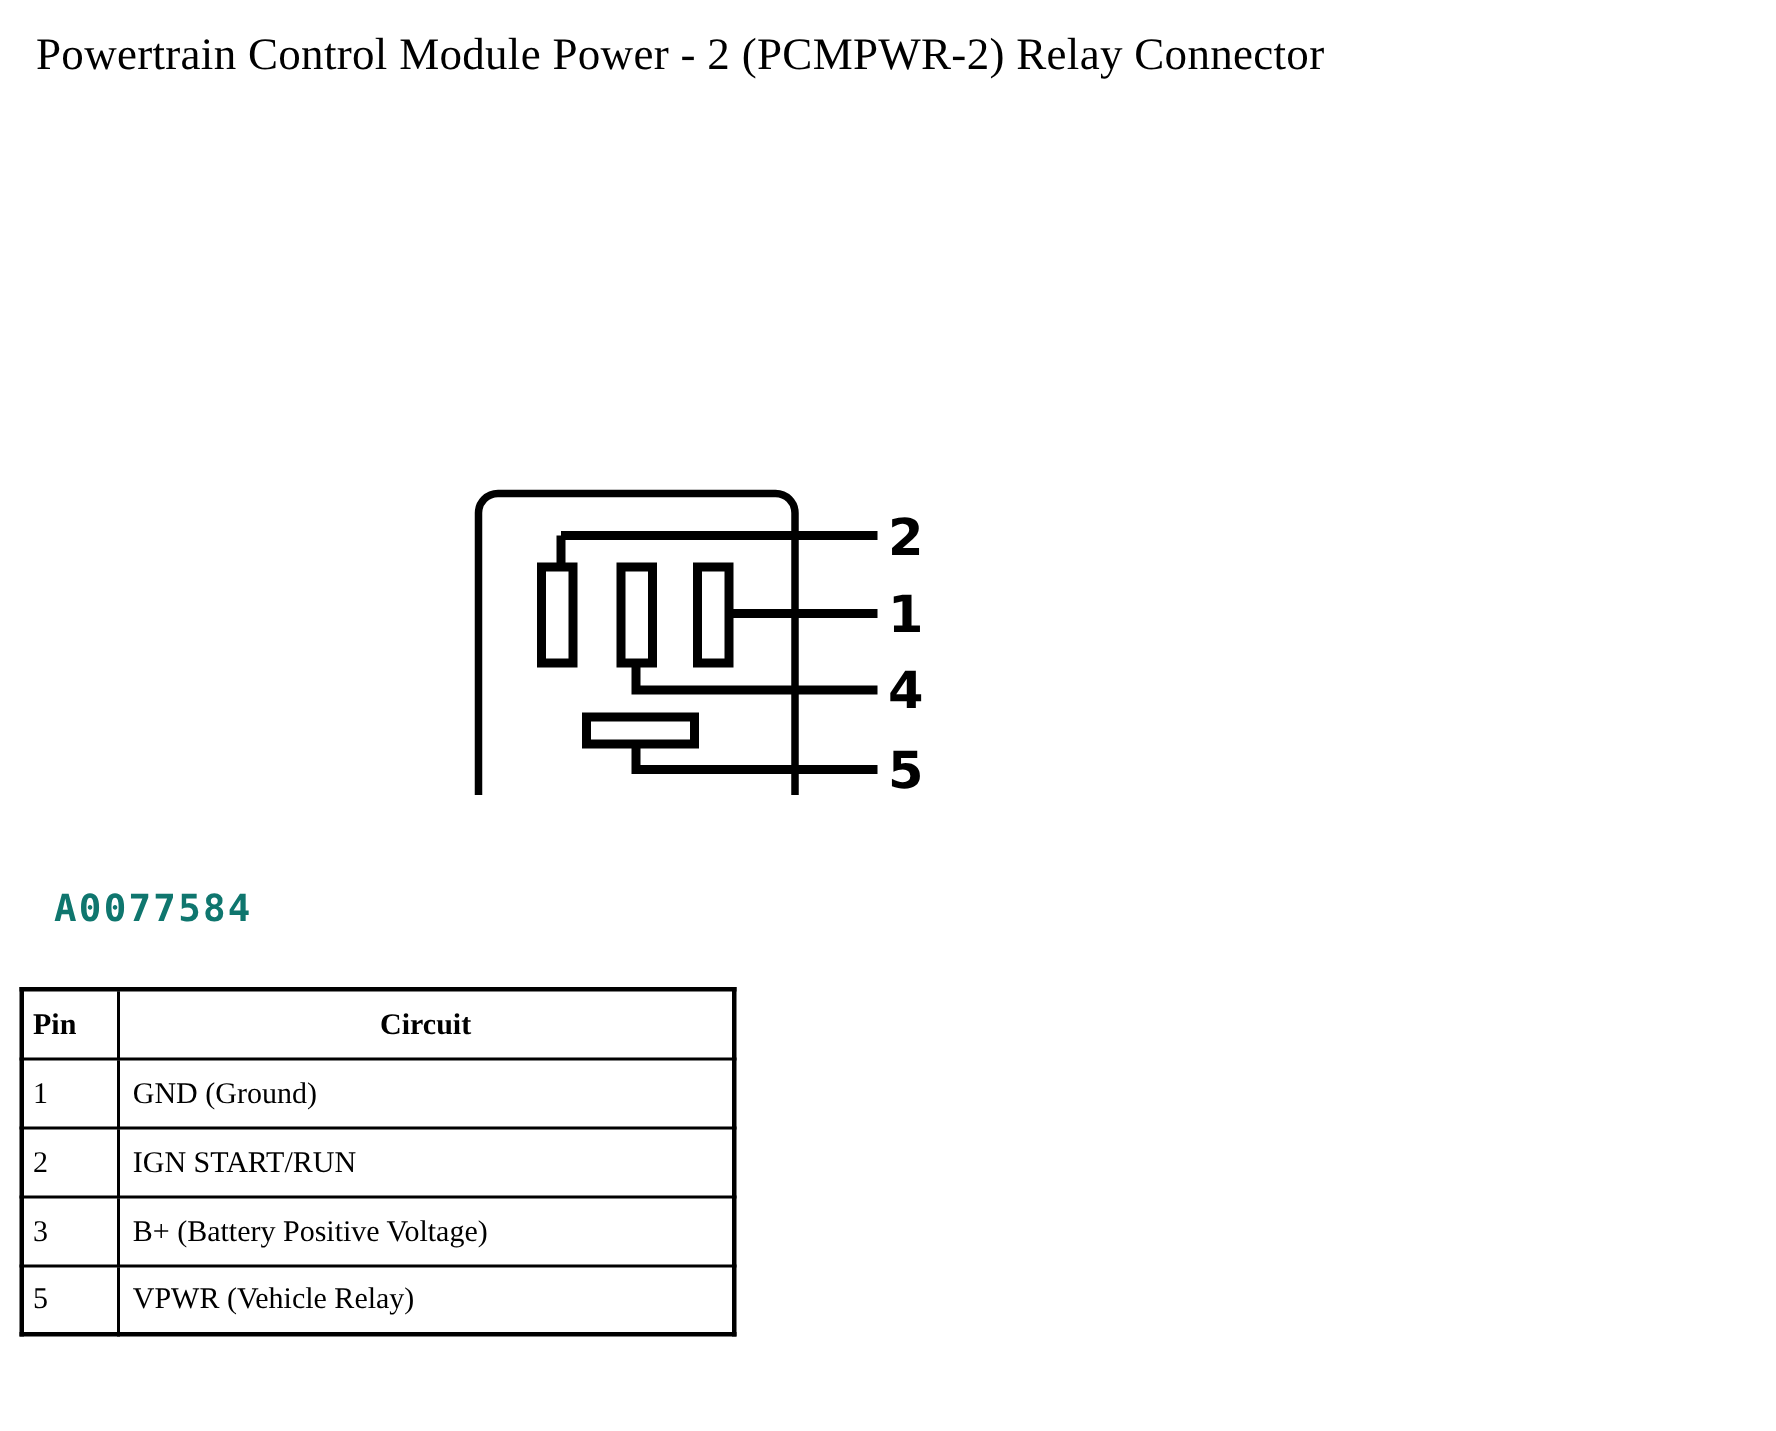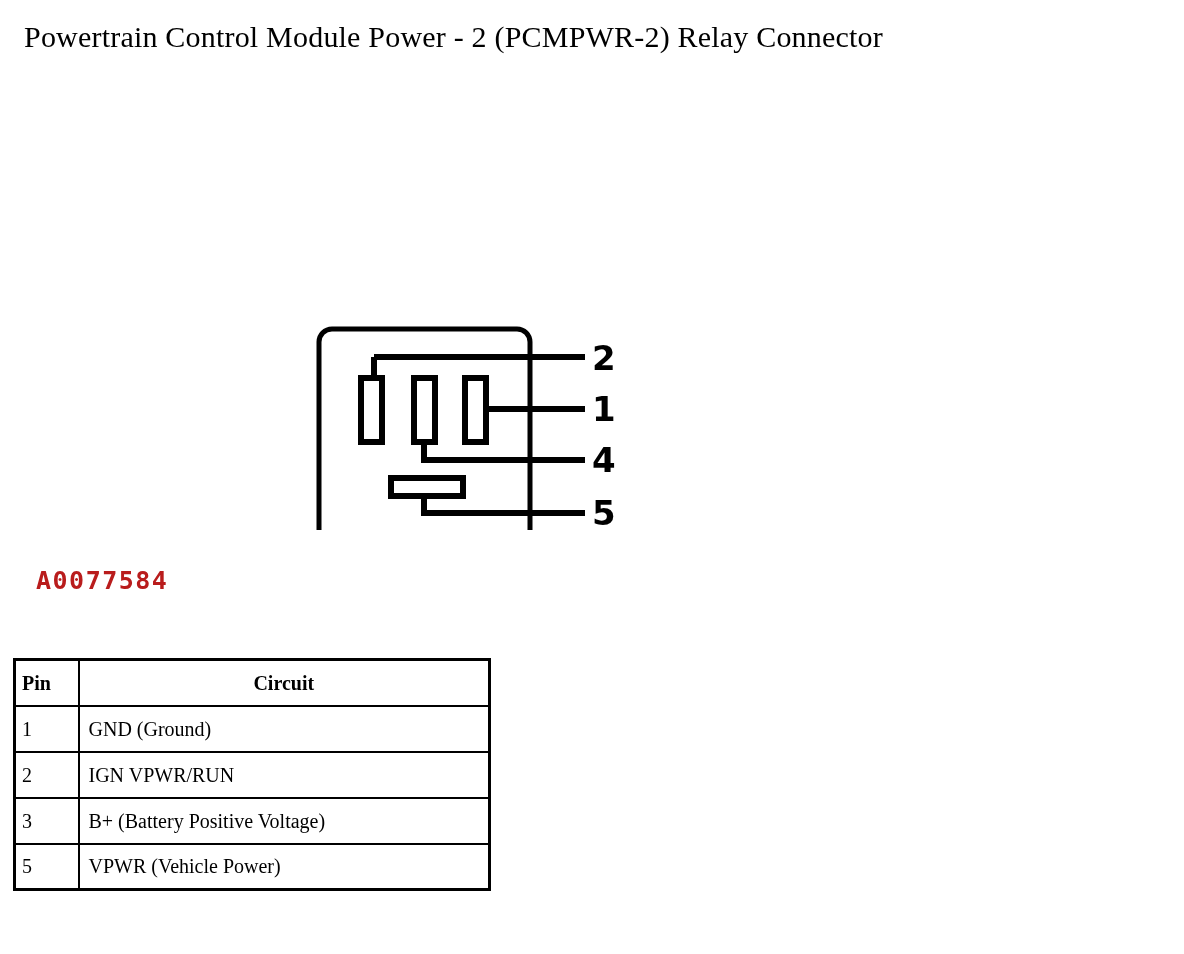--- a/index.html
+++ b/index.html
@@ -41,26 +41,26 @@
     height: 380px;
   }
   #relay-diagram svg {
     display: block;
   }
 
   
   #reference-code {
     position: absolute;
     left: 36px;
-    top: 566px;
+    top: 591px;
     font-family: "DejaVu Sans Mono", monospace;
     font-size: 25px;
     font-weight: bold;
     letter-spacing: 1.5px;
-    color: #b91c1c;
+    color: #0f766e;
   }
 
   
   #pin-table-wrap {
     position: absolute;
     left: 13px;
     top: 658px;
   }
   table.pin-table {
     border-collapse: collapse;
@@ -141,25 +141,25 @@
         <th class="col-circuit">Circuit</th>
       </tr>
     </thead>
     <tbody>
       <tr>
         <td class="cell-pin">1</td>
         <td class="cell-circuit">GND (Ground)</td>
       </tr>
       <tr>
         <td class="cell-pin">2</td>
-        <td class="cell-circuit">IGN VPWR/RUN</td>
+        <td class="cell-circuit">IGN START/RUN</td>
       </tr>
       <tr>
         <td class="cell-pin">3</td>
         <td class="cell-circuit">B+ (Battery Positive Voltage)</td>
       </tr>
       <tr>
         <td class="cell-pin">5</td>
-        <td class="cell-circuit">VPWR (Vehicle Power)</td>
+        <td class="cell-circuit">VPWR (Vehicle Relay)</td>
       </tr>
     </tbody>
   </table>
 </div>
 
 </body></html>

